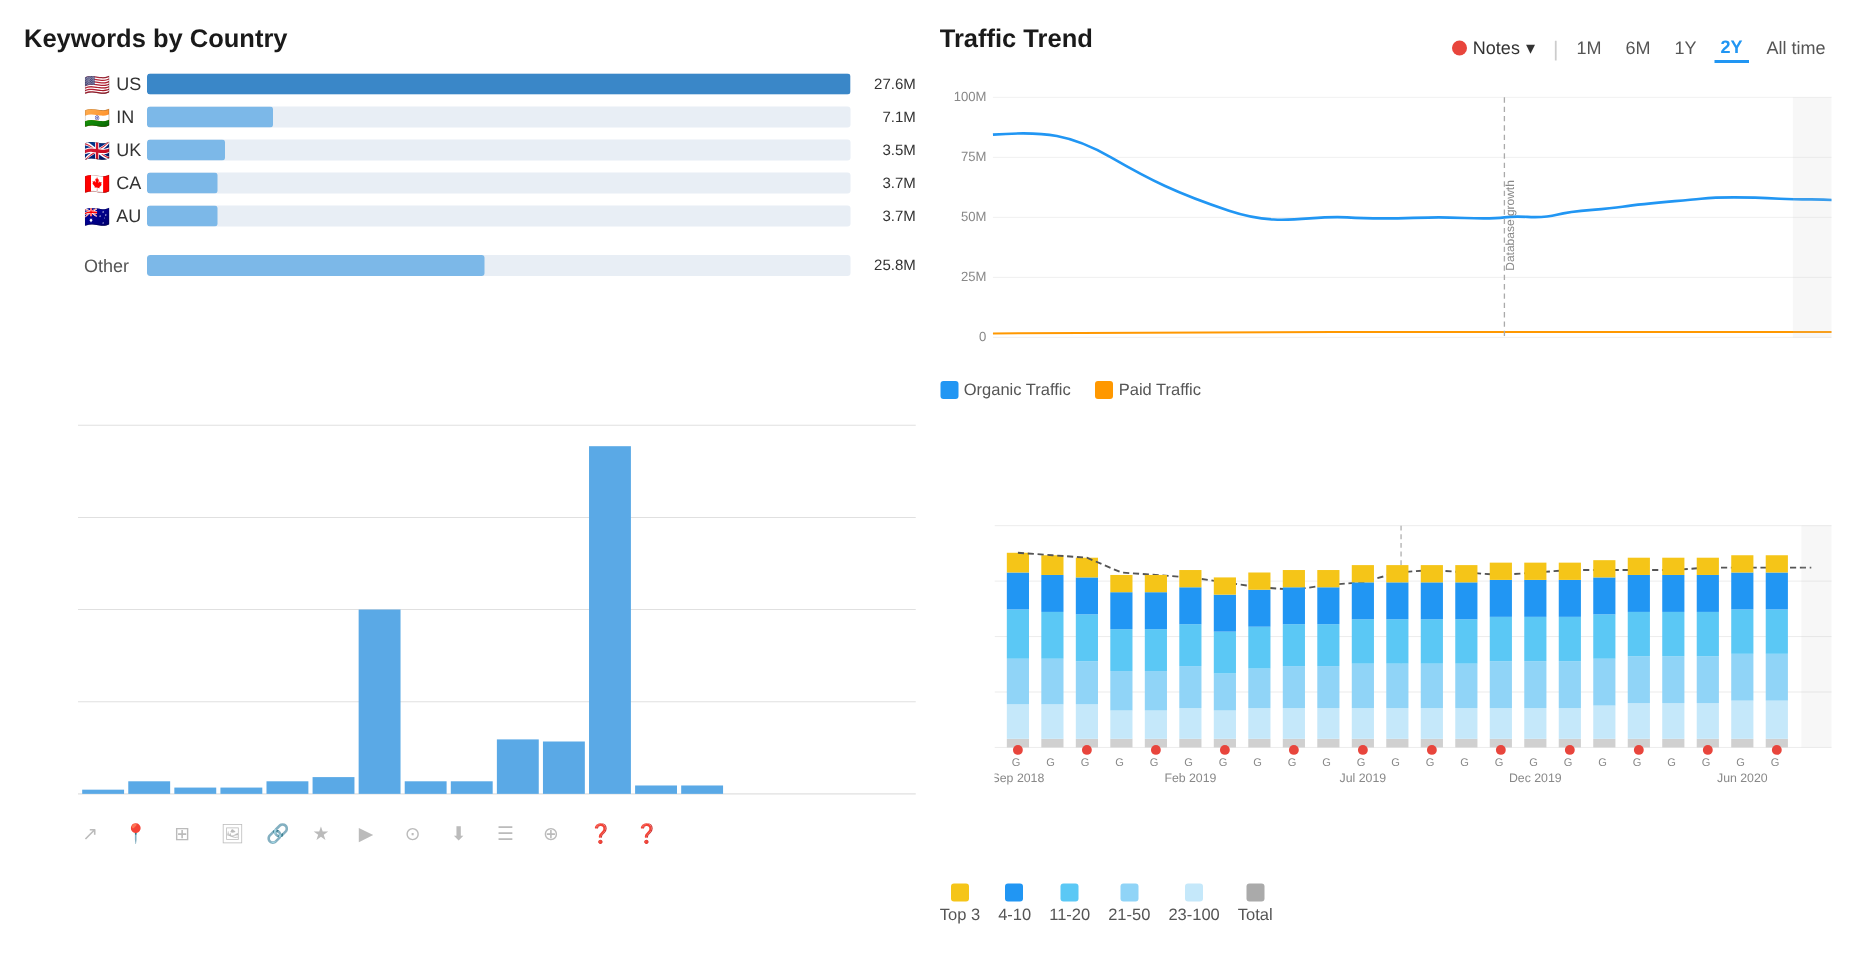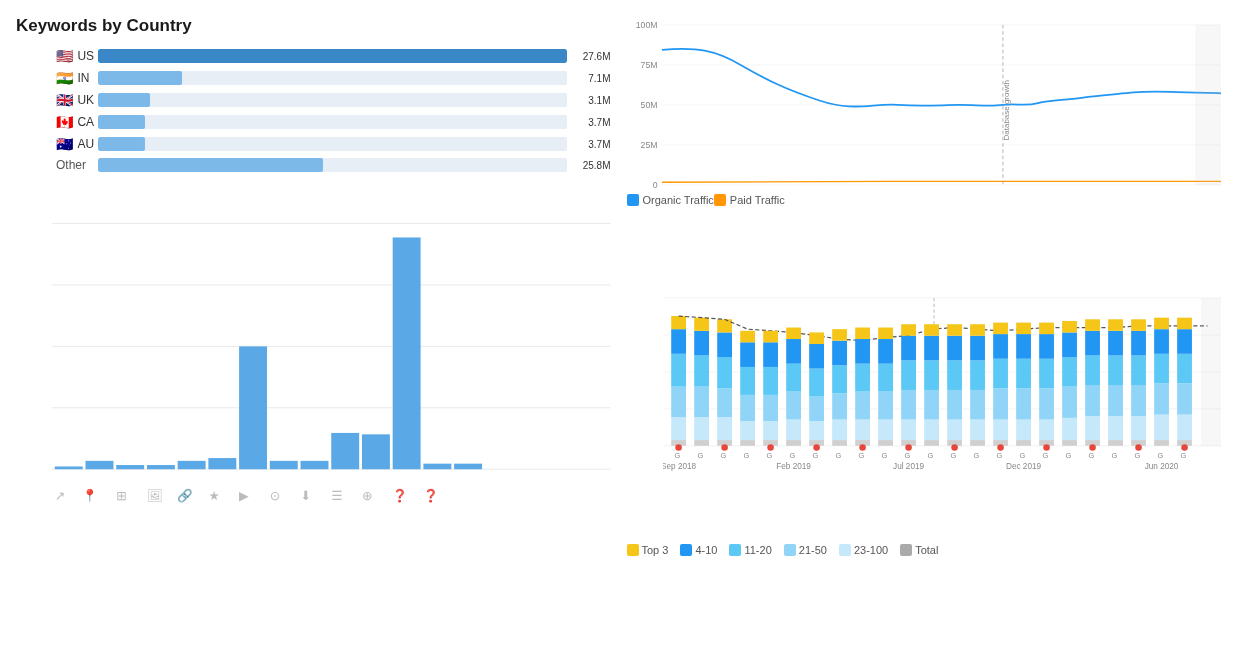--- a/index.html
+++ b/index.html
@@ -120,22 +120,22 @@
       border: none;
       padding: 2px 4px;
     }
     .time-btn.active {
       color: #2196f3;
       font-weight: 600;
       border-bottom: 2px solid #2196f3;
     }
     .legend-row {
       display: flex;
-      gap: 0;
-      margin-top: 0;
+      gap: 16px;
+      margin-top: 20px;
       align-items: center;
     }
     .legend-item {
       display: flex;
       align-items: center;
       gap: 4px;
       font-size: 11px;
       color: #555;
     }
     .legend-check {
@@ -151,20 +151,21 @@
       gap: 12px;
       flex-wrap: wrap;
       margin-top: 6px;
     }
     .kw-legend-item {
       display: flex;
       align-items: center;
       gap: 3px;
       font-size: 11px;
       color: #555;
+      flex-direction: column;
     }
     .kw-legend-box {
       width: 12px;
       height: 12px;
       border-radius: 2px;
     }
 
     
     .traffic-svg-wrap {
       position: relative;
@@ -206,21 +207,21 @@
       <div class="country-value">7.1M</div>
     </div>
         <div class="country-row">
       <div class="country-label">
         <span class="flag">🇬🇧</span>
         <span>UK</span>
       </div>
       <div class="bar-container">
         <div class="bar-fill light" style="width:11%"></div>
       </div>
-      <div class="country-value">3.1M</div>
+      <div class="country-value">3.5M</div>
     </div>
         <div class="country-row">
       <div class="country-label">
         <span class="flag">🇨🇦</span>
         <span>CA</span>
       </div>
       <div class="bar-container">
         <div class="bar-fill light" style="width:10%"></div>
       </div>
       <div class="country-value">3.7M</div>
@@ -228,33 +229,49 @@
         <div class="country-row">
       <div class="country-label">
         <span class="flag">🇦🇺</span>
         <span>AU</span>
       </div>
       <div class="bar-container">
         <div class="bar-fill light" style="width:10%"></div>
       </div>
       <div class="country-value">3.7M</div>
     </div>
-        <div class="country-row" style="margin-top: 0;">
+        <div class="country-row" style="margin-top: 12px;">
     <div class="country-label" style="color:#555;">
       <span>Other</span>
     </div>
     <div class="bar-container">
       <div class="bar-fill light" style="width:48%"></div>
     </div>
     <div class="country-value">25.8M</div>
   </div>
       </div>
   </div>
 
   <div class="panel">
+    <div class="traffic-header">
+      <div class="panel-title">Traffic Trend</div>
+      <div class="traffic-controls">
+        <button class="notes-btn">
+          <span class="notes-dot"></span>
+          <span>Notes</span>
+          <span>▾</span>
+        </button>
+        <span class="time-divider">|</span>
+        <button class="time-btn">1M</button>
+        <button class="time-btn">6M</button>
+        <button class="time-btn">1Y</button>
+        <button class="time-btn active">2Y</button>
+        <button class="time-btn">All time</button>
+      </div>
+    </div>
     <div class="traffic-svg-wrap">
       <svg viewBox="0 0 680 200" preserveAspectRatio="none">
 
         <line x1="40" y1="10" x2="680" y2="10" stroke="#e8e8e8" stroke-width="0.5"></line>
         <line x1="40" y1="55" x2="680" y2="55" stroke="#e8e8e8" stroke-width="0.5"></line>
         <line x1="40" y1="100" x2="680" y2="100" stroke="#e8e8e8" stroke-width="0.5"></line>
         <line x1="40" y1="145" x2="680" y2="145" stroke="#e8e8e8" stroke-width="0.5"></line>
         <line x1="40" y1="190" x2="680" y2="190" stroke="#e8e8e8" stroke-width="0.5"></line>
 
         <text x="35" y="13" text-anchor="end" font-size="10" fill="#888">100M</text>

